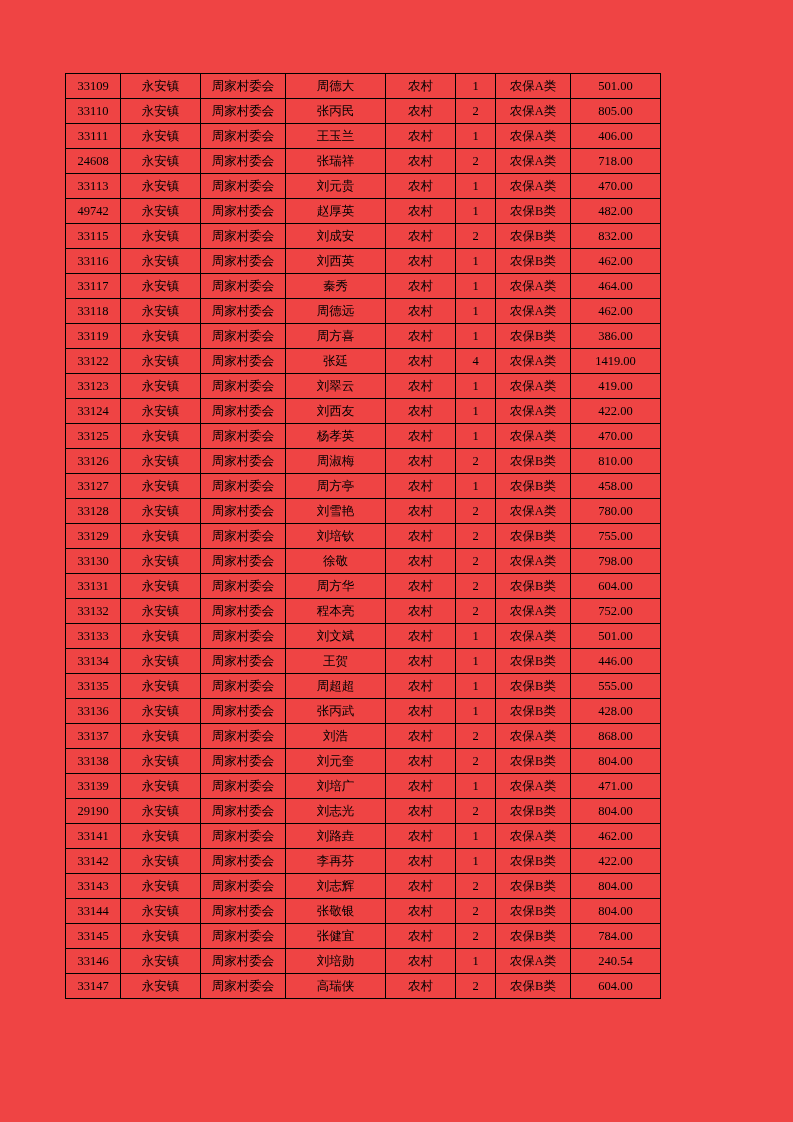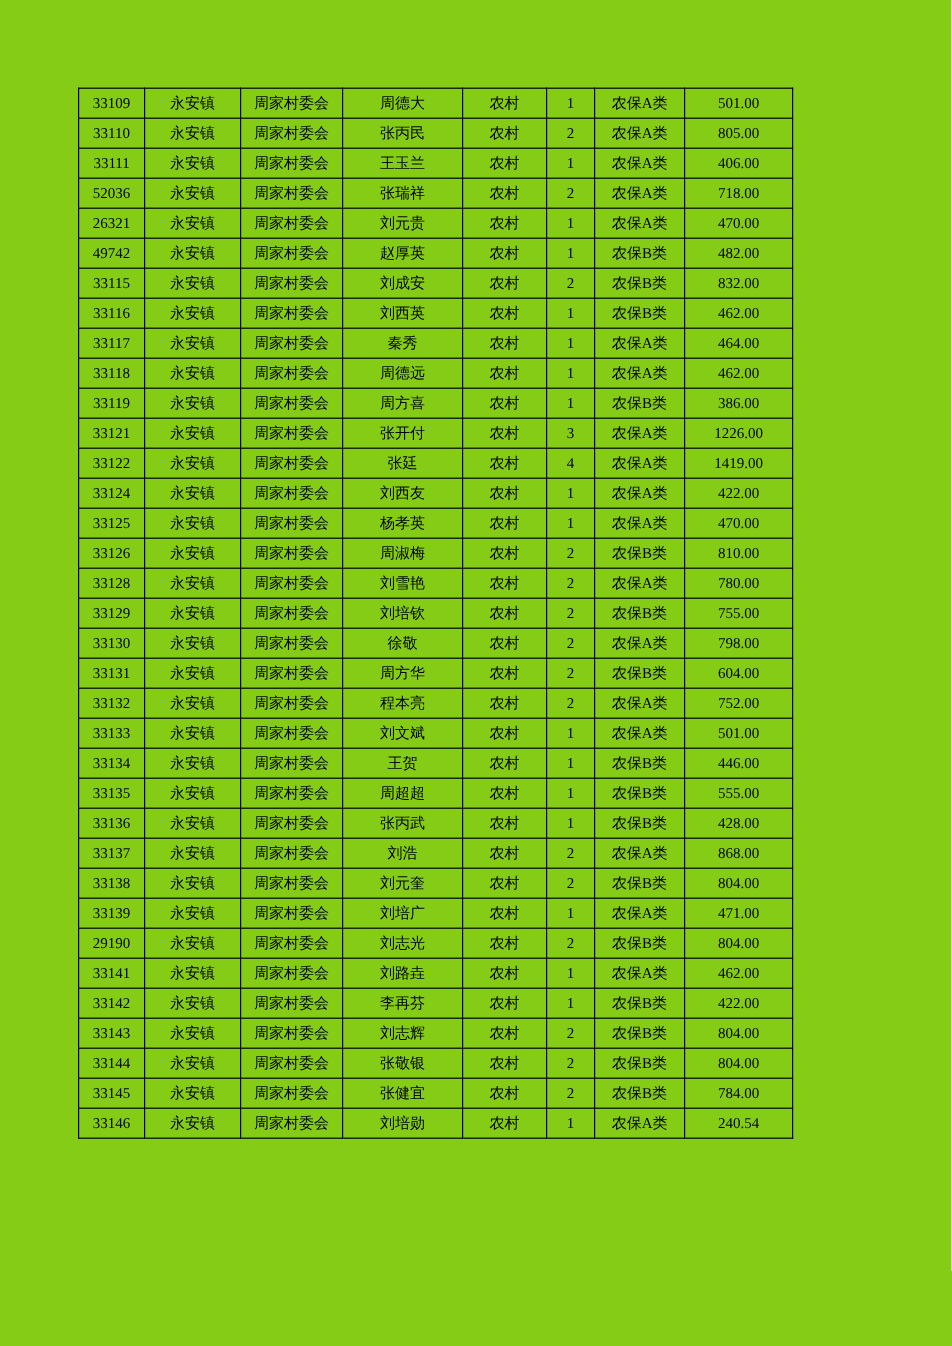--- a/index.html
+++ b/index.html
@@ -5,21 +5,21 @@
   html, body {
     margin: 0;
     padding: 0;
     background: #ffffff;
     font-family: "Liberation Serif", "DejaVu Serif", serif;
   }
   .page {
     position: relative;
     width: 793px;
     height: 1122px;
-    background: #84cc16;
+    background: #ef4444;
     overflow: hidden;
   }
   table.data-table {
     position: absolute;
     left: 65px;
     top: 73px;
     border-collapse: collapse;
     table-layout: fixed;
   }
   table.data-table td {
@@ -74,31 +74,31 @@
           <td>33111</td>
           <td>永安镇</td>
           <td>周家村委会</td>
           <td>王玉兰</td>
           <td>农村</td>
           <td>1</td>
           <td>农保A类</td>
           <td>406.00</td>
         </tr>
         <tr>
-          <td>52036</td>
+          <td>24608</td>
           <td>永安镇</td>
           <td>周家村委会</td>
           <td>张瑞祥</td>
           <td>农村</td>
           <td>2</td>
           <td>农保A类</td>
           <td>718.00</td>
         </tr>
         <tr>
-          <td>26321</td>
+          <td>33113</td>
           <td>永安镇</td>
           <td>周家村委会</td>
           <td>刘元贵</td>
           <td>农村</td>
           <td>1</td>
           <td>农保A类</td>
           <td>470.00</td>
         </tr>
         <tr>
           <td>49742</td>
@@ -154,40 +154,40 @@
           <td>33119</td>
           <td>永安镇</td>
           <td>周家村委会</td>
           <td>周方喜</td>
           <td>农村</td>
           <td>1</td>
           <td>农保B类</td>
           <td>386.00</td>
         </tr>
         <tr>
-          <td>33121</td>
-          <td>永安镇</td>
-          <td>周家村委会</td>
-          <td>张开付</td>
-          <td>农村</td>
-          <td>3</td>
-          <td>农保A类</td>
-          <td>1226.00</td>
-        </tr>
-        <tr>
           <td>33122</td>
           <td>永安镇</td>
           <td>周家村委会</td>
           <td>张廷</td>
           <td>农村</td>
           <td>4</td>
           <td>农保A类</td>
           <td>1419.00</td>
         </tr>
         <tr>
+          <td>33123</td>
+          <td>永安镇</td>
+          <td>周家村委会</td>
+          <td>刘翠云</td>
+          <td>农村</td>
+          <td>1</td>
+          <td>农保A类</td>
+          <td>419.00</td>
+        </tr>
+        <tr>
           <td>33124</td>
           <td>永安镇</td>
           <td>周家村委会</td>
           <td>刘西友</td>
           <td>农村</td>
           <td>1</td>
           <td>农保A类</td>
           <td>422.00</td>
         </tr>
         <tr>
@@ -204,20 +204,30 @@
           <td>33126</td>
           <td>永安镇</td>
           <td>周家村委会</td>
           <td>周淑梅</td>
           <td>农村</td>
           <td>2</td>
           <td>农保B类</td>
           <td>810.00</td>
         </tr>
         <tr>
+          <td>33127</td>
+          <td>永安镇</td>
+          <td>周家村委会</td>
+          <td>周方亭</td>
+          <td>农村</td>
+          <td>1</td>
+          <td>农保B类</td>
+          <td>458.00</td>
+        </tr>
+        <tr>
           <td>33128</td>
           <td>永安镇</td>
           <td>周家村委会</td>
           <td>刘雪艳</td>
           <td>农村</td>
           <td>2</td>
           <td>农保A类</td>
           <td>780.00</td>
         </tr>
         <tr>
@@ -392,16 +402,26 @@
         </tr>
         <tr>
           <td>33146</td>
           <td>永安镇</td>
           <td>周家村委会</td>
           <td>刘培勋</td>
           <td>农村</td>
           <td>1</td>
           <td>农保A类</td>
           <td>240.54</td>
+        </tr>
+        <tr>
+          <td>33147</td>
+          <td>永安镇</td>
+          <td>周家村委会</td>
+          <td>高瑞侠</td>
+          <td>农村</td>
+          <td>2</td>
+          <td>农保B类</td>
+          <td>604.00</td>
         </tr>
       </tbody>
   </table>
 </div>
 
 </body></html>

